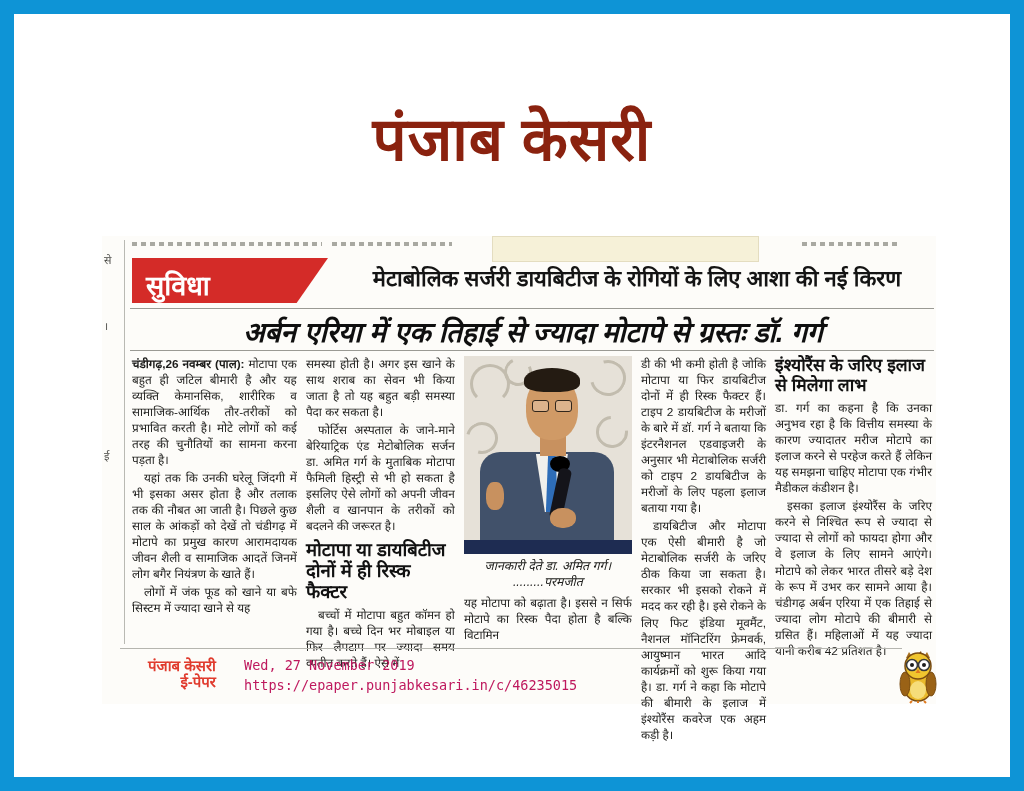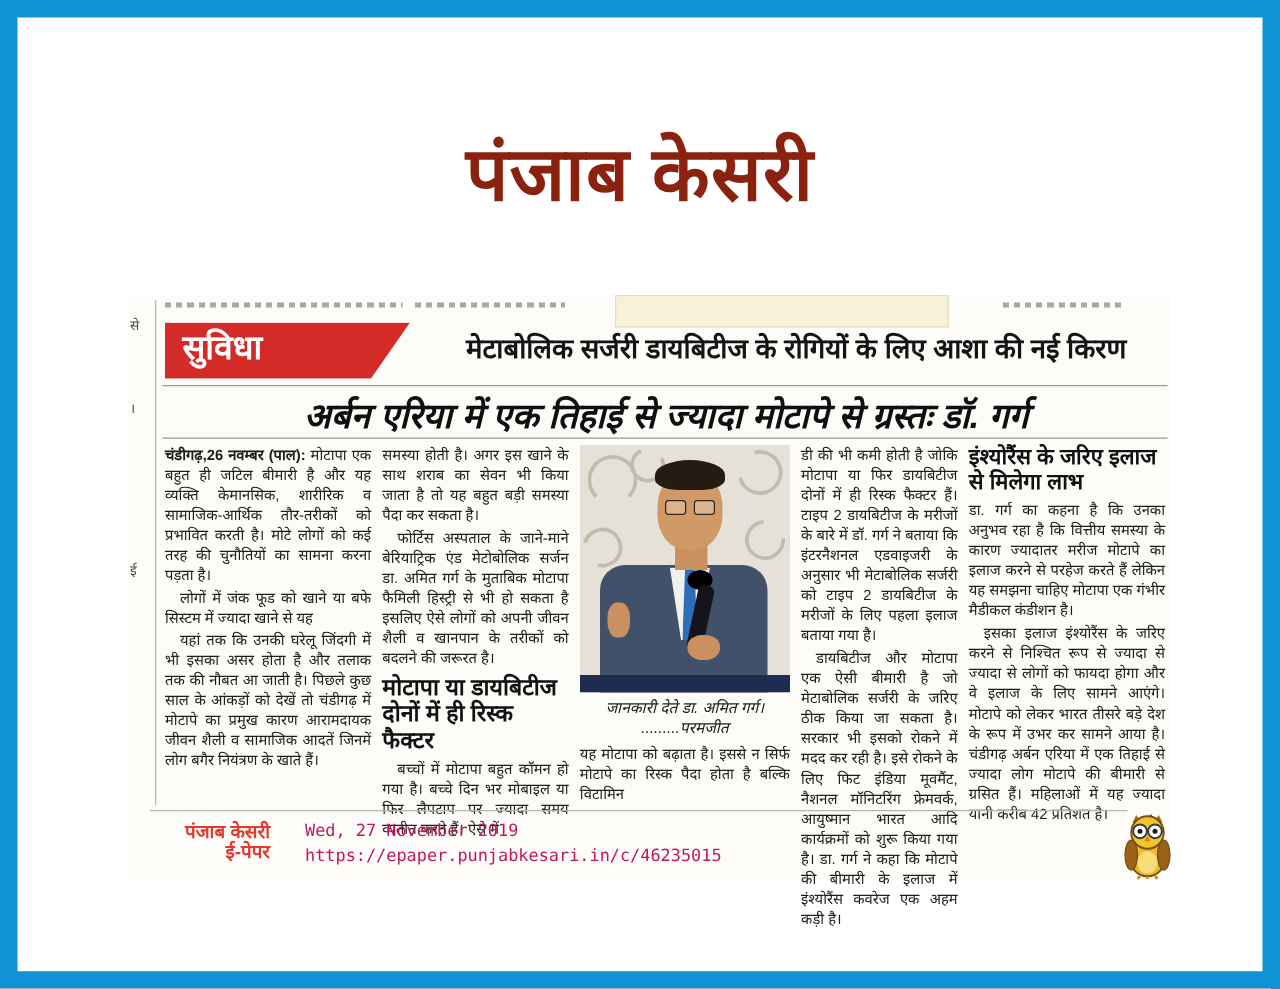--- a/index.html
+++ b/index.html
@@ -9,21 +9,21 @@
   .masthead{position:absolute;left:0;right:0;top:96px;text-align:center;
     color:#8a220f;font-weight:bold;font-size:60px;letter-spacing:1px;line-height:1.0;}
   .clipping{position:absolute;left:88px;top:222px;width:834px;height:468px;background:#fdfcf9;}
   .v-rule{position:absolute;left:22px;top:4px;width:1px;height:404px;background:#b9b9b3;}
   .margin-frag{position:absolute;left:2px;width:18px;color:#4a4a46;font-size:11px;}
   .noise{position:absolute;top:6px;height:4px;
     background:repeating-linear-gradient(90deg,#a9a9a2 0 5px,transparent 5px 9px);}
   .cream-box{position:absolute;left:390px;top:0;width:265px;height:24px;background:#f6f1d8;border:1px solid #e4ddc0;}
   .kicker-row{position:absolute;left:30px;top:22px;width:800px;height:48px;}
   .kicker-box{position:absolute;left:0;top:0;width:196px;height:45px;background:#d42b28;
-    clip-path:polygon(0 0,100% 0,84% 100%,0 100%);display:flex;align-items:flex-start;}
+    clip-path:polygon(0 0,100% 0,84% 100%,0 100%);display:flex;align-items:flex-end;}
   .kicker-box span{color:#fff;font-weight:bold;font-size:27px;padding-left:14px;}
   .strap{position:absolute;left:210px;right:0;top:4px;text-align:center;
     font-weight:bold;font-size:22px;color:#141414;}
   .h-rule{position:absolute;left:28px;width:804px;height:1px;background:#9a9a94;}
   .headline{position:absolute;left:28px;top:76px;width:806px;text-align:center;
     font-size:28px;font-weight:bold;font-style:italic;color:#0f0f0f;white-space:nowrap;}
   .cols{position:absolute;left:30px;top:120px;width:800px;display:flex;gap:9px;
     font-size:11.8px;line-height:1.36;color:#1c1c1a;text-align:justify;}
   .cols p{margin:0 0 2px 0;text-indent:12px;}
   .cols p.noindent{text-indent:0;}
@@ -88,22 +88,22 @@
         <div class="strap">मेटाबोलिक सर्जरी डायबिटीज के रोगियों के लिए आशा की नई किरण</div>
       </div>
 
       <div class="h-rule" style="top:72px;"></div>
       <div class="headline">अर्बन एरिया में एक तिहाई से ज्यादा मोटापे से ग्रस्तः डॉ. गर्ग</div>
       <div class="h-rule" style="top:114px;"></div>
 
       <div class="cols">
         <div class="col1">
           <p class="noindent"><span class="dateline">चंडीगढ़,26 नवम्बर (पाल):</span> <span>मोटापा एक बहुत ही जटिल बीमारी है और यह व्यक्ति केमानसिक, शारीरिक व सामाजिक-आर्थिक तौर-तरीकों को प्रभावित करती है। मोटे लोगों को कई तरह की चुनौतियों का सामना करना पड़ता है।</span></p>
+          <p>यहां तक कि उनकी घरेलू जिंदगी में भी इसका असर होता है और तलाक तक की नौबत आ जाती है। पिछले कुछ साल के आंकड़ों को देखें तो चंडीगढ़ में मोटापे का प्रमुख कारण आरामदायक जीवन शैली व सामाजिक आदतें जिनमें लोग बगैर नियंत्रण के खाते हैं।</p>
           <p>लोगों में जंक फूड को खाने या बफे सिस्टम में ज्यादा खाने से यह</p>
-          <p>यहां तक कि उनकी घरेलू जिंदगी में भी इसका असर होता है और तलाक तक की नौबत आ जाती है। पिछले कुछ साल के आंकड़ों को देखें तो चंडीगढ़ में मोटापे का प्रमुख कारण आरामदायक जीवन शैली व सामाजिक आदतें जिनमें लोग बगैर नियंत्रण के खाते हैं।</p>
         </div>
 
         <div class="col2">
           <p class="noindent">समस्या होती है। अगर इस खाने के साथ शराब का सेवन भी किया जाता है तो यह बहुत बड़ी समस्या पैदा कर सकता है।</p>
           <p>फोर्टिस अस्पताल के जाने-माने बेरियाट्रिक एंड मेटोबोलिक सर्जन डा. अमित गर्ग के मुताबिक मोटापा फैमिली हिस्ट्री से भी हो सकता है इसलिए ऐसे लोगों को अपनी जीवन शैली व खानपान के तरीकों को बदलने की जरूरत है।</p>
           <div class="subhead2">मोटापा या डायबिटीज दोनों में ही रिस्क फैक्टर</div>
           <p>बच्चों में मोटापा बहुत कॉमन हो गया है। बच्चे दिन भर मोबाइल या फिर लैपटाप पर ज्यादा समय व्यतीत करते हैं। ऐसे में</p>
         </div>
 
         <div class="col3">

